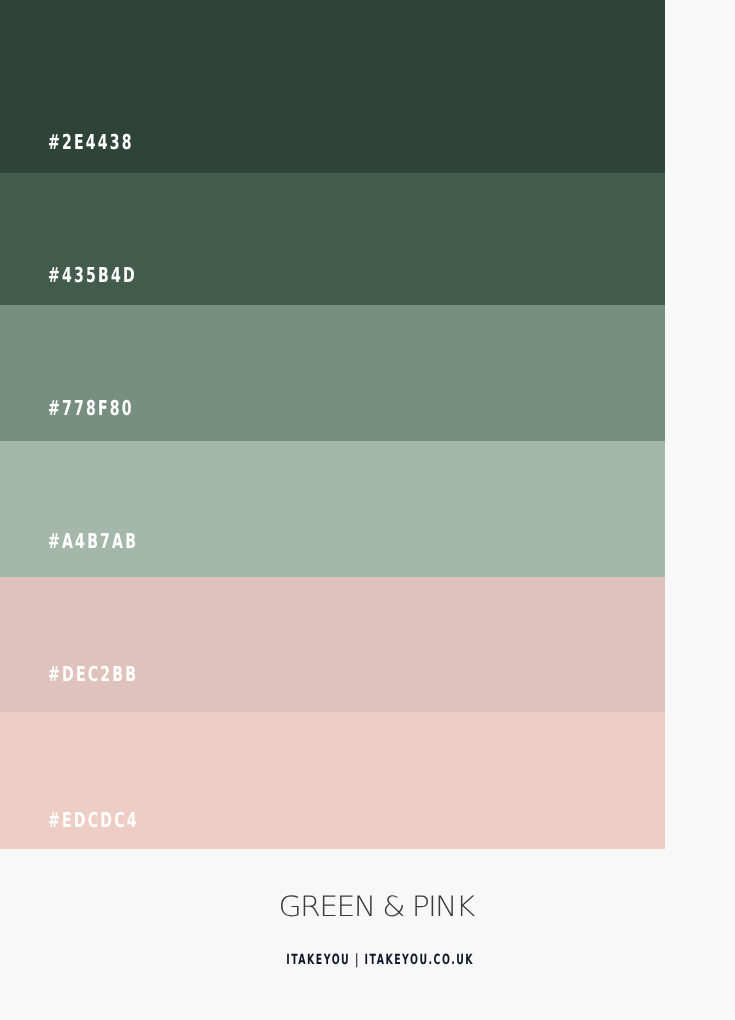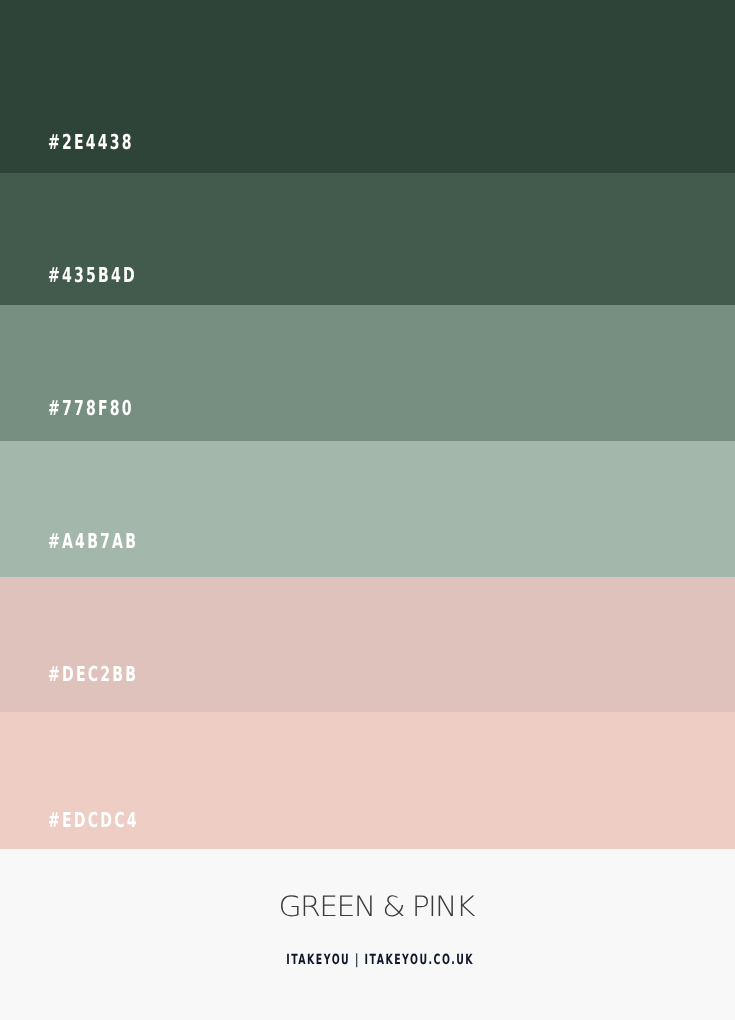--- a/index.html
+++ b/index.html
@@ -1,19 +1,19 @@
 <!DOCTYPE html>
 <html><head>
 <meta charset="utf-8">
 <title>Colour Palette</title>
 <style>
   html,body{margin:0;padding:0;}
   body{width:735px;height:1020px;overflow:hidden;background:#f8f8f8;
        font-family:"Liberation Sans",sans-serif;}
-  .poster{position:relative;width:735px;height:1020px;overflow:hidden;text-decoration:underline;}
+  .poster{position:relative;width:665px;height:1020px;overflow:hidden;text-decoration:underline;}
 
   
   .band{position:absolute;left:0;width:735px;}
   .band-1{top:0px;height:173px;background:#2E4438;}
   .band-2{top:173px;height:132px;background:#435B4D;}
   .band-3{top:305px;height:136px;background:#778F80;}
   .band-4{top:441px;height:136px;background:#A4B7AB;}
   .band-5{top:577px;height:135px;background:#DEC2BB;}
   .band-6{top:712px;height:137px;background:#EDCDC4;}
 

